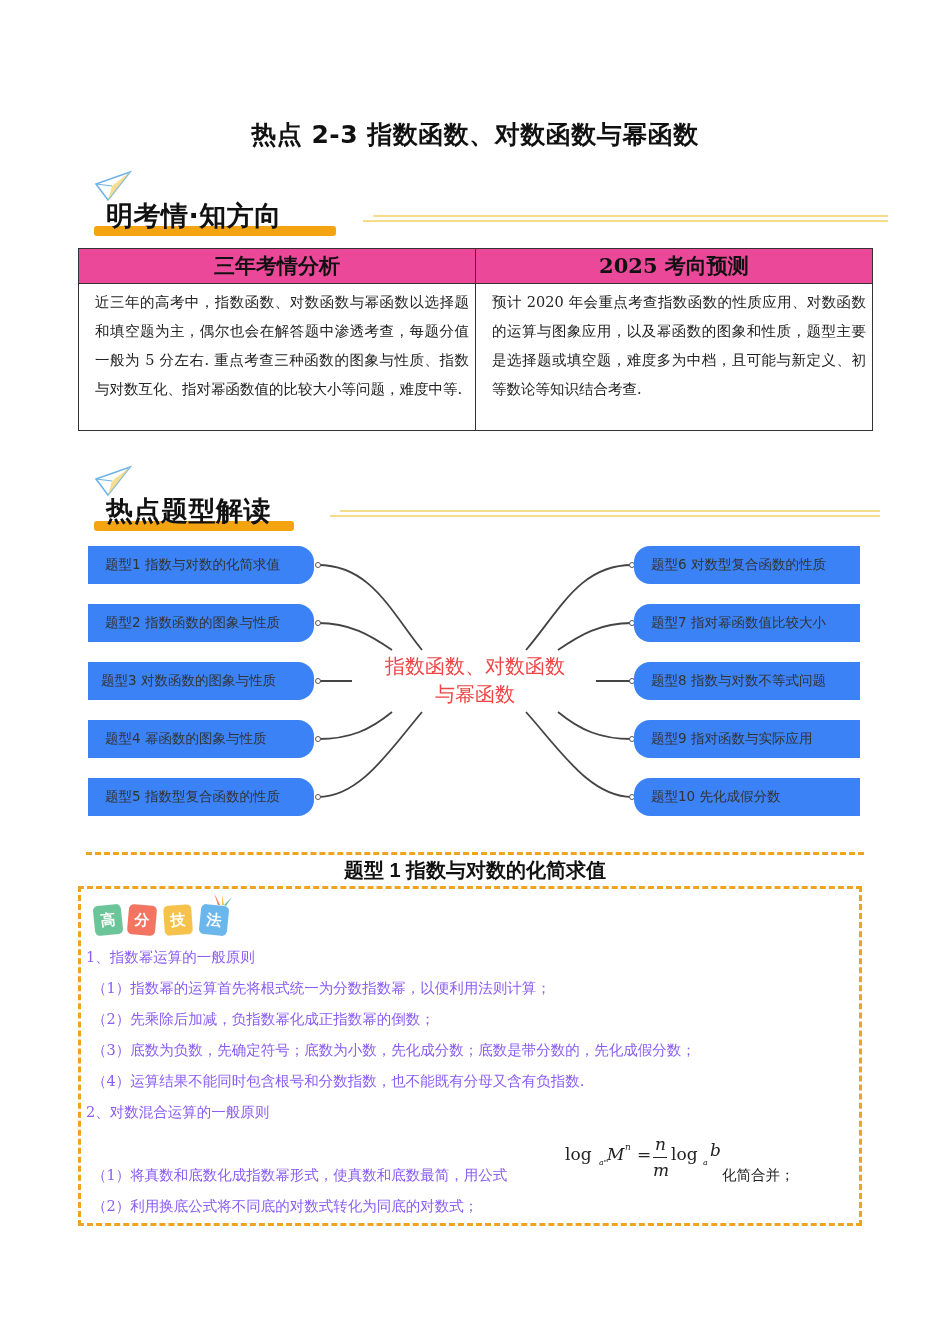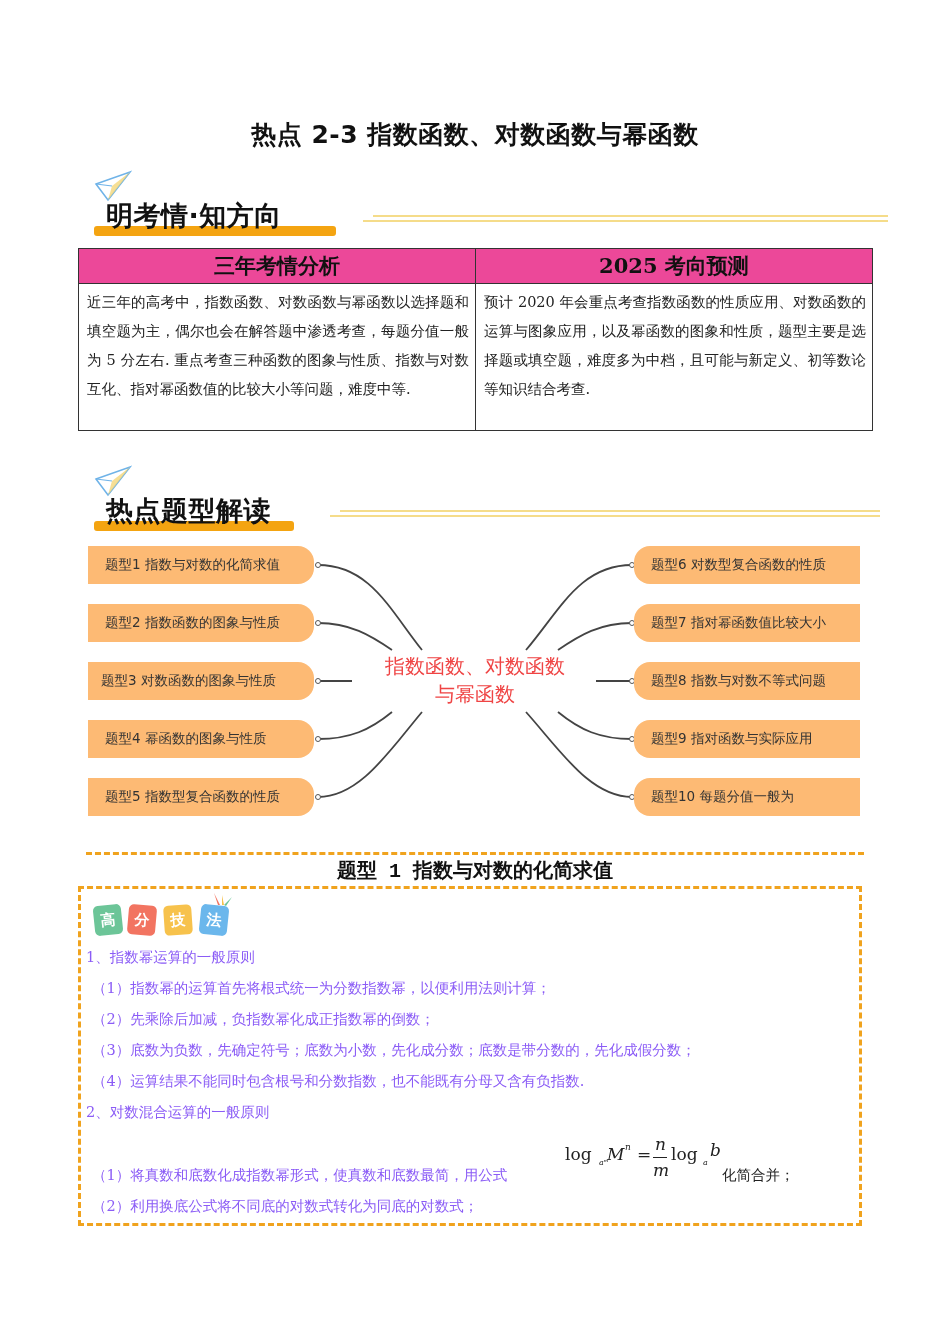--- a/index.html
+++ b/index.html
@@ -25,44 +25,44 @@
 
   table.exam-table {
     position: absolute; left: 78px; top: 248px; width: 795px; border-collapse: collapse;
   }
   table.exam-table th {
     background: #ec4899; border: 1px solid #333; height: 35px;
     font-family: "DejaVu Sans", "Liberation Sans", sans-serif; font-weight: bold; font-size: 21px; color: #111;
   }
   table.exam-table th.c2 { font-family: "DejaVu Serif", "Liberation Serif", serif; }
   table.exam-table td {
-    border: 1px solid #333; vertical-align: top; padding: 4px 6px 8px 8px;
+    border: 1px solid #333; vertical-align: top; padding: 4px 6px 8px 16px;
     font-size: 14.5px; line-height: 29px; color: #222; height: 147px; text-align: justify;
   }
 
   
   .mindmap { position: absolute; left: 0; top: 540px; width: 950px; height: 290px; }
   .mm-node {
-    position: absolute; width: 226px; height: 38px; background: #fdba74;
+    position: absolute; width: 226px; height: 38px; background: #3b82f6;
     border-radius: 0 16px 16px 0;
     font-family: "DejaVu Sans", "Liberation Sans", sans-serif; font-size: 13.5px; color: #333;
     display: flex; align-items: center; padding-left: 17px;
   }
   .mm-node.right { border-radius: 16px 0 0 16px; }
   .mm-center {
     position: absolute; left: 360px; top: 112px; width: 230px; text-align: center;
     font-family: "DejaVu Sans", "Liberation Sans", sans-serif; font-size: 20px; line-height: 28px; color: #ef4444;
   }
   .mm-lines { position: absolute; left: 0; top: 0; }
 
   
   .topic-top-rule { position: absolute; left: 86px; top: 852px; width: 778px; border-top: 3px dashed #f0a31e; }
   .topic-title {
     position: absolute; top: 857px; left: 0; width: 950px; text-align: center;
-    font-family: Liberation Mono, monospace; font-weight: bold; font-size: 20px;
+    font-family: Liberation Sans, sans-serif; font-weight: bold; font-size: 20px;
   }
   .topic-box {
     position: absolute; left: 78px; top: 886px; width: 784px; height: 340px;
     border: 3px dashed #f0a31e;
   }
   .tips-badge { position: absolute; left: 92px; top: 893px; width: 145px; height: 50px; }
   .tips-badge .tile {
     position: absolute; top: 12px; width: 28px; height: 30px; border-radius: 5px; color: #fff;
     font-family: "DejaVu Sans", "Liberation Sans", sans-serif; font-weight: bold; font-size: 15px;
     display: flex; align-items: center; justify-content: center;
@@ -161,21 +161,21 @@
   <div class="mm-node" style="left:88px; top:6px;">题型1  指数与对数的化简求值</div>
   <div class="mm-node" style="left:88px; top:64px;">题型2  指数函数的图象与性质</div>
   <div class="mm-node" style="left:88px; top:122px;padding-left:13px;">题型3  对数函数的图象与性质</div>
   <div class="mm-node" style="left:88px; top:180px;">题型4  幂函数的图象与性质</div>
   <div class="mm-node" style="left:88px; top:238px;">题型5  指数型复合函数的性质</div>
 
   <div class="mm-node right" style="left:634px; top:6px;">题型6  对数型复合函数的性质</div>
   <div class="mm-node right" style="left:634px; top:64px;">题型7  指对幂函数值比较大小</div>
   <div class="mm-node right" style="left:634px; top:122px;">题型8  指数与对数不等式问题</div>
   <div class="mm-node right" style="left:634px; top:180px;">题型9  指对函数与实际应用</div>
-  <div class="mm-node right" style="left:634px; top:238px;">题型10  每题分值一般为</div>
+  <div class="mm-node right" style="left:634px; top:238px;">题型10  先化成假分数</div>
 
   <div class="mm-center">
     <div>指数函数、对数函数</div>
     <div>与幂函数</div>
   </div>
 </div>
 
 <div class="topic-top-rule"></div>
 <div class="topic-title">题型 1  指数与对数的化简求值</div>
 <div class="topic-box"></div>

